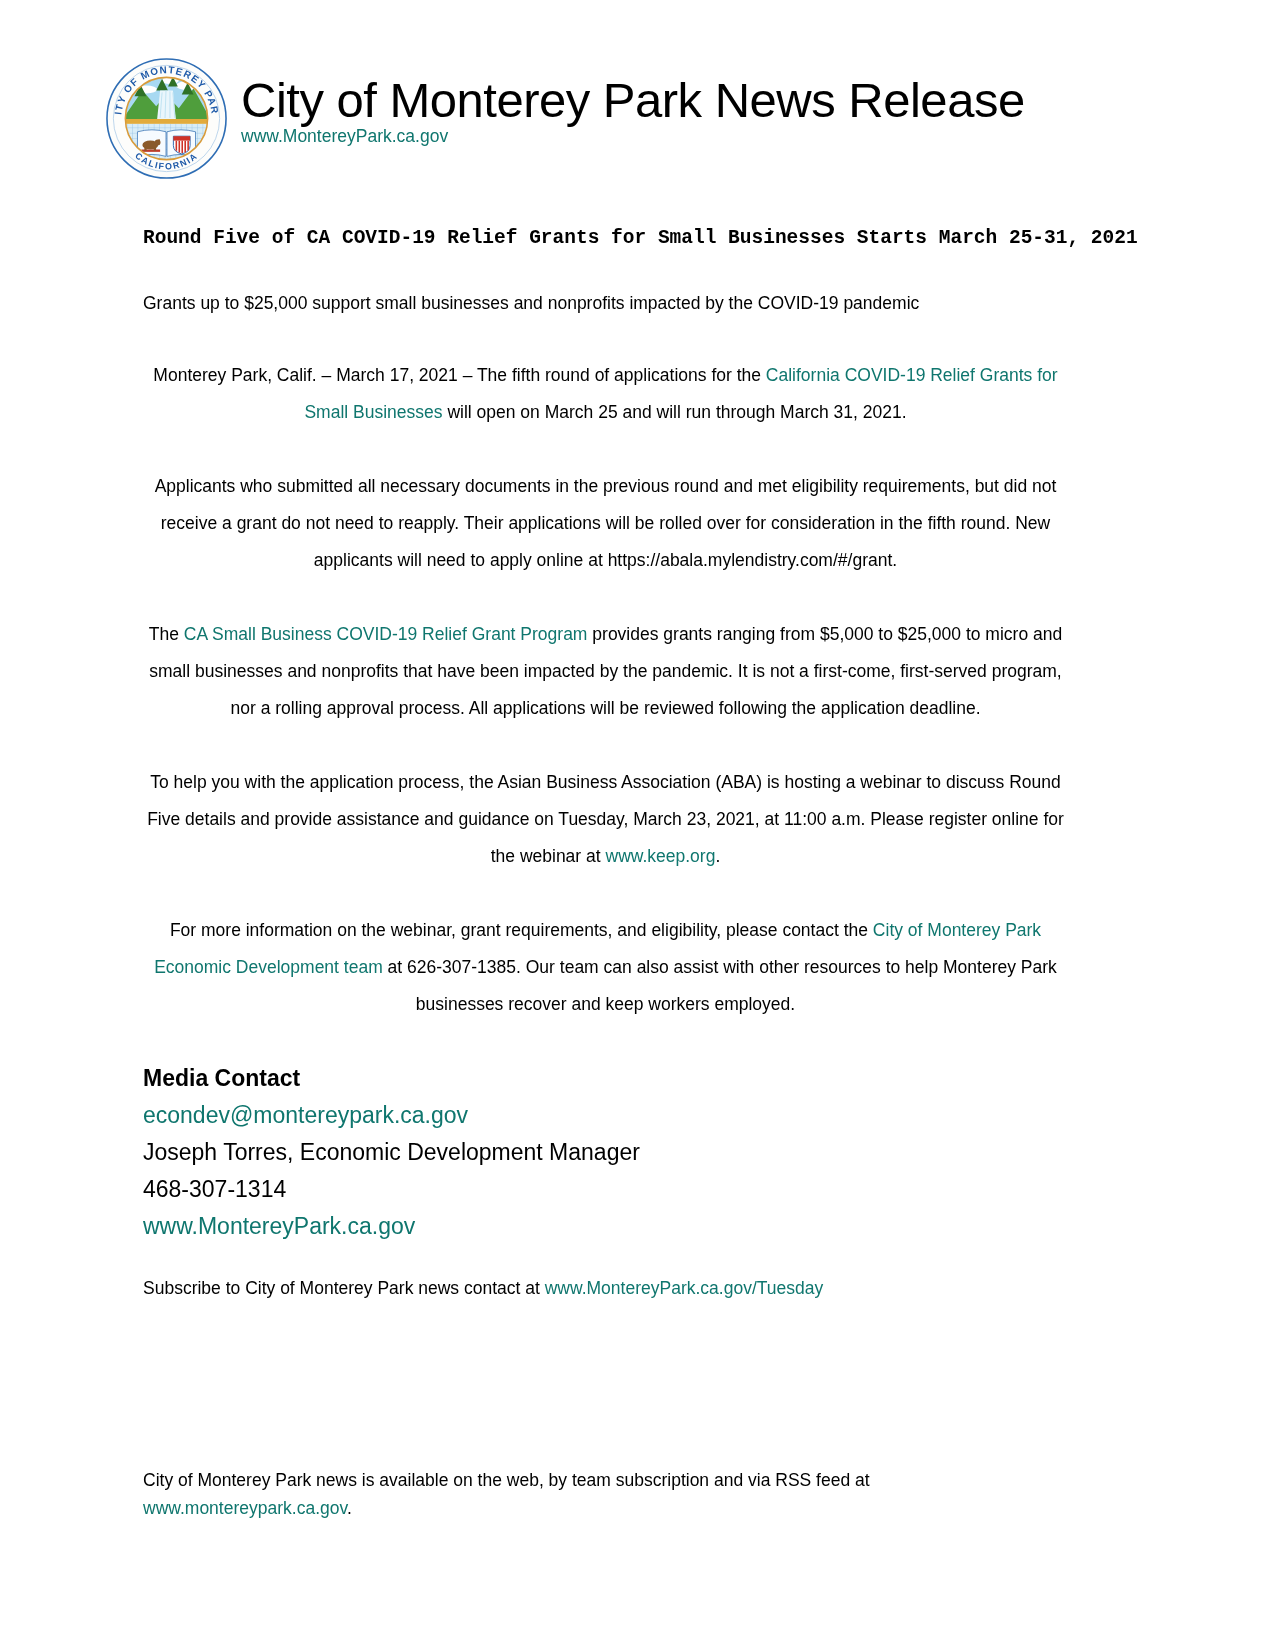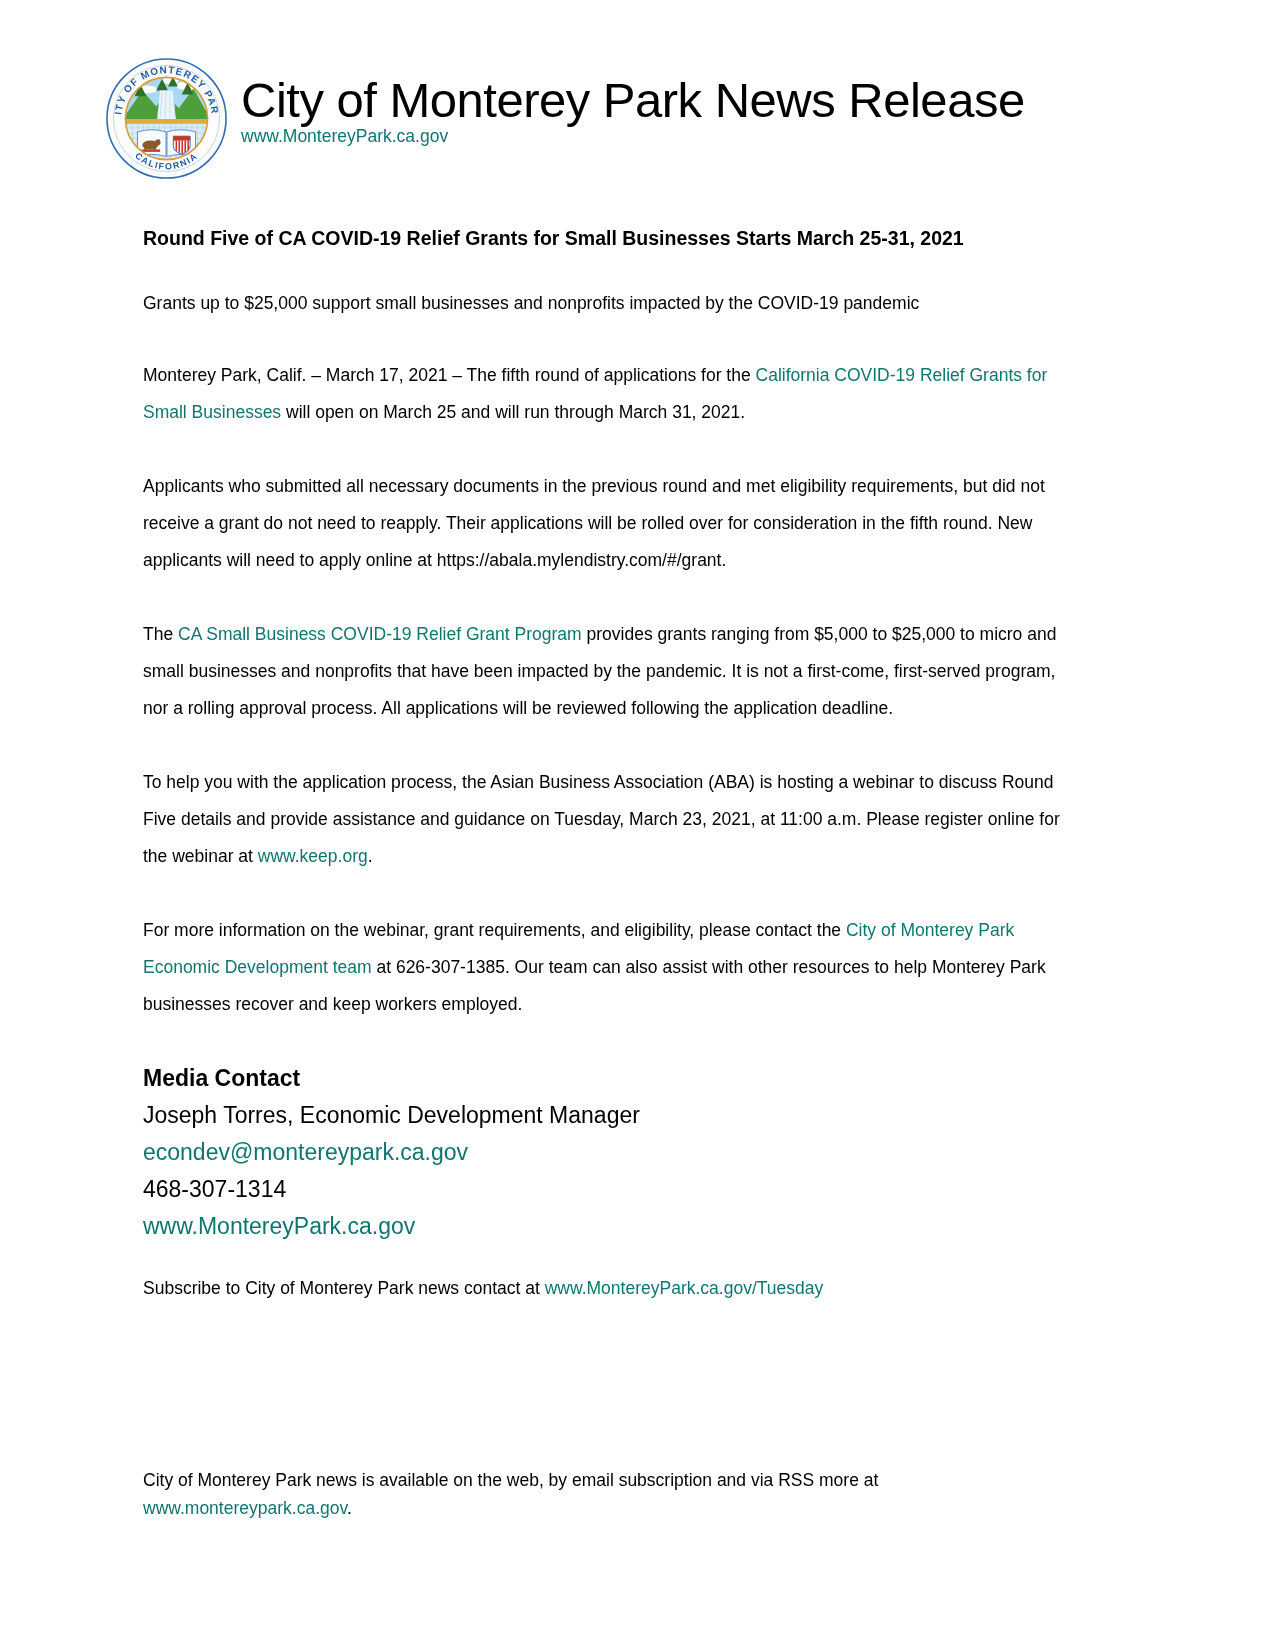--- a/index.html
+++ b/index.html
@@ -16,27 +16,27 @@
   .masthead-text { margin-left: 13px; padding-top: 20px; }
   .masthead-title {
     font-size: 49px; font-weight: 400; line-height: 46px;
     margin: 0; letter-spacing: -0.5px; white-space: nowrap;
   }
   .masthead-site { display: inline-block; margin-top: 3px; font-size: 17.5px; }
   .link { color: #0f766e; text-decoration: none; cursor: pointer; }
   .content { margin: 46px 100px 0 143px; width: 925px; }
   .headline {
     font-size: 19.5px; font-weight: bold; line-height: 25px;
-    margin: 0; white-space: nowrap;
+    margin: 0; white-space: nowrap; font-family: Liberation Mono, monospace;
   }
   .subtitle {
     font-size: 17.5px; line-height: 24px;
     margin: 40px 0 0 0; white-space: nowrap;
   }
-  .para { font-size: 17.5px; line-height: 37px; margin: 0 0 37px 0; }
+  .para { font-size: 17.5px; line-height: 37px; margin: 0 0 37px 0; text-align: center; }
   .para.first { margin-top: 42px; }
   .media-block { font-size: 23px; line-height: 37px; margin-top: 26px; }
   .bold { font-weight: bold; }
   .subscribe-line { font-size: 17.5px; line-height: 37px; margin: 25px 0 0 0; }
   .page-footer {
     margin: 159px 100px 0 143px; width: 925px;
     font-size: 17.5px; line-height: 28px;
   }
 </style>
 </head>
@@ -114,24 +114,24 @@
     <p class="para">Applicants who submitted all necessary documents in the previous round and met eligibility requirements, but did not receive a grant do not need to reapply. Their applications will be rolled over for consideration in the fifth round. New applicants will need to apply online at https://abala.mylendistry.com/#/grant.</p>
 
     <p class="para"><span>The </span><a class="link">CA Small Business COVID-19 Relief Grant Program</a><span> provides grants ranging from $5,000 to $25,000 to micro and small businesses and nonprofits that have been impacted by the pandemic. It is not a first-come, first-served program, nor a rolling approval process. All applications will be reviewed following the application deadline.</span></p>
 
     <p class="para"><span>To help you with the application process, the Asian Business Association (ABA) is hosting a webinar to discuss Round Five details and provide assistance and guidance on Tuesday, March 23, 2021, at 11:00 a.m. Please register online for the webinar at </span><a class="link">www.keep.org</a><span>.</span></p>
 
     <p class="para"><span>For more information on the webinar, grant requirements, and eligibility, please contact the </span><a class="link">City of Monterey Park Economic Development team</a><span> at 626-307-1385. Our team can also assist with other resources to help Monterey Park businesses recover and keep workers employed.</span></p>
 
     <div class="media-block">
       <div class="bold">Media Contact</div>
+      <div><a class="link">econdev@montereypark.ca.gov</a></div>
       <div>Joseph Torres, Economic Development Manager</div>
-      <div><a class="link">econdev@montereypark.ca.gov</a></div>
       <div>468-307-1314</div>
       <div><a class="link">www.MontereyPark.ca.gov</a></div>
     </div>
 
     <p class="subscribe-line"><span>Subscribe to City of Monterey Park news contact at </span><a class="link">www.MontereyPark.ca.gov/Tuesday</a></p>
   </main>
 
-  <footer class="page-footer"><span>City of Monterey Park news is available on the web, by email subscription and via RSS more at </span><a class="link">www.montereypark.ca.gov</a><span>.</span></footer>
+  <footer class="page-footer"><span>City of Monterey Park news is available on the web, by team subscription and via RSS feed at </span><a class="link">www.montereypark.ca.gov</a><span>.</span></footer>
 
 </div>
 
 </body></html>

